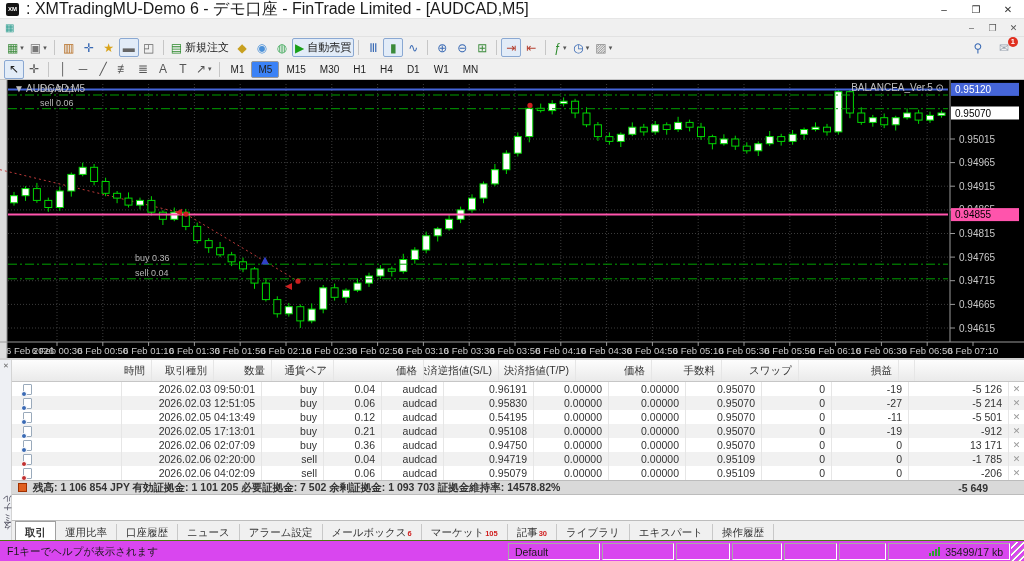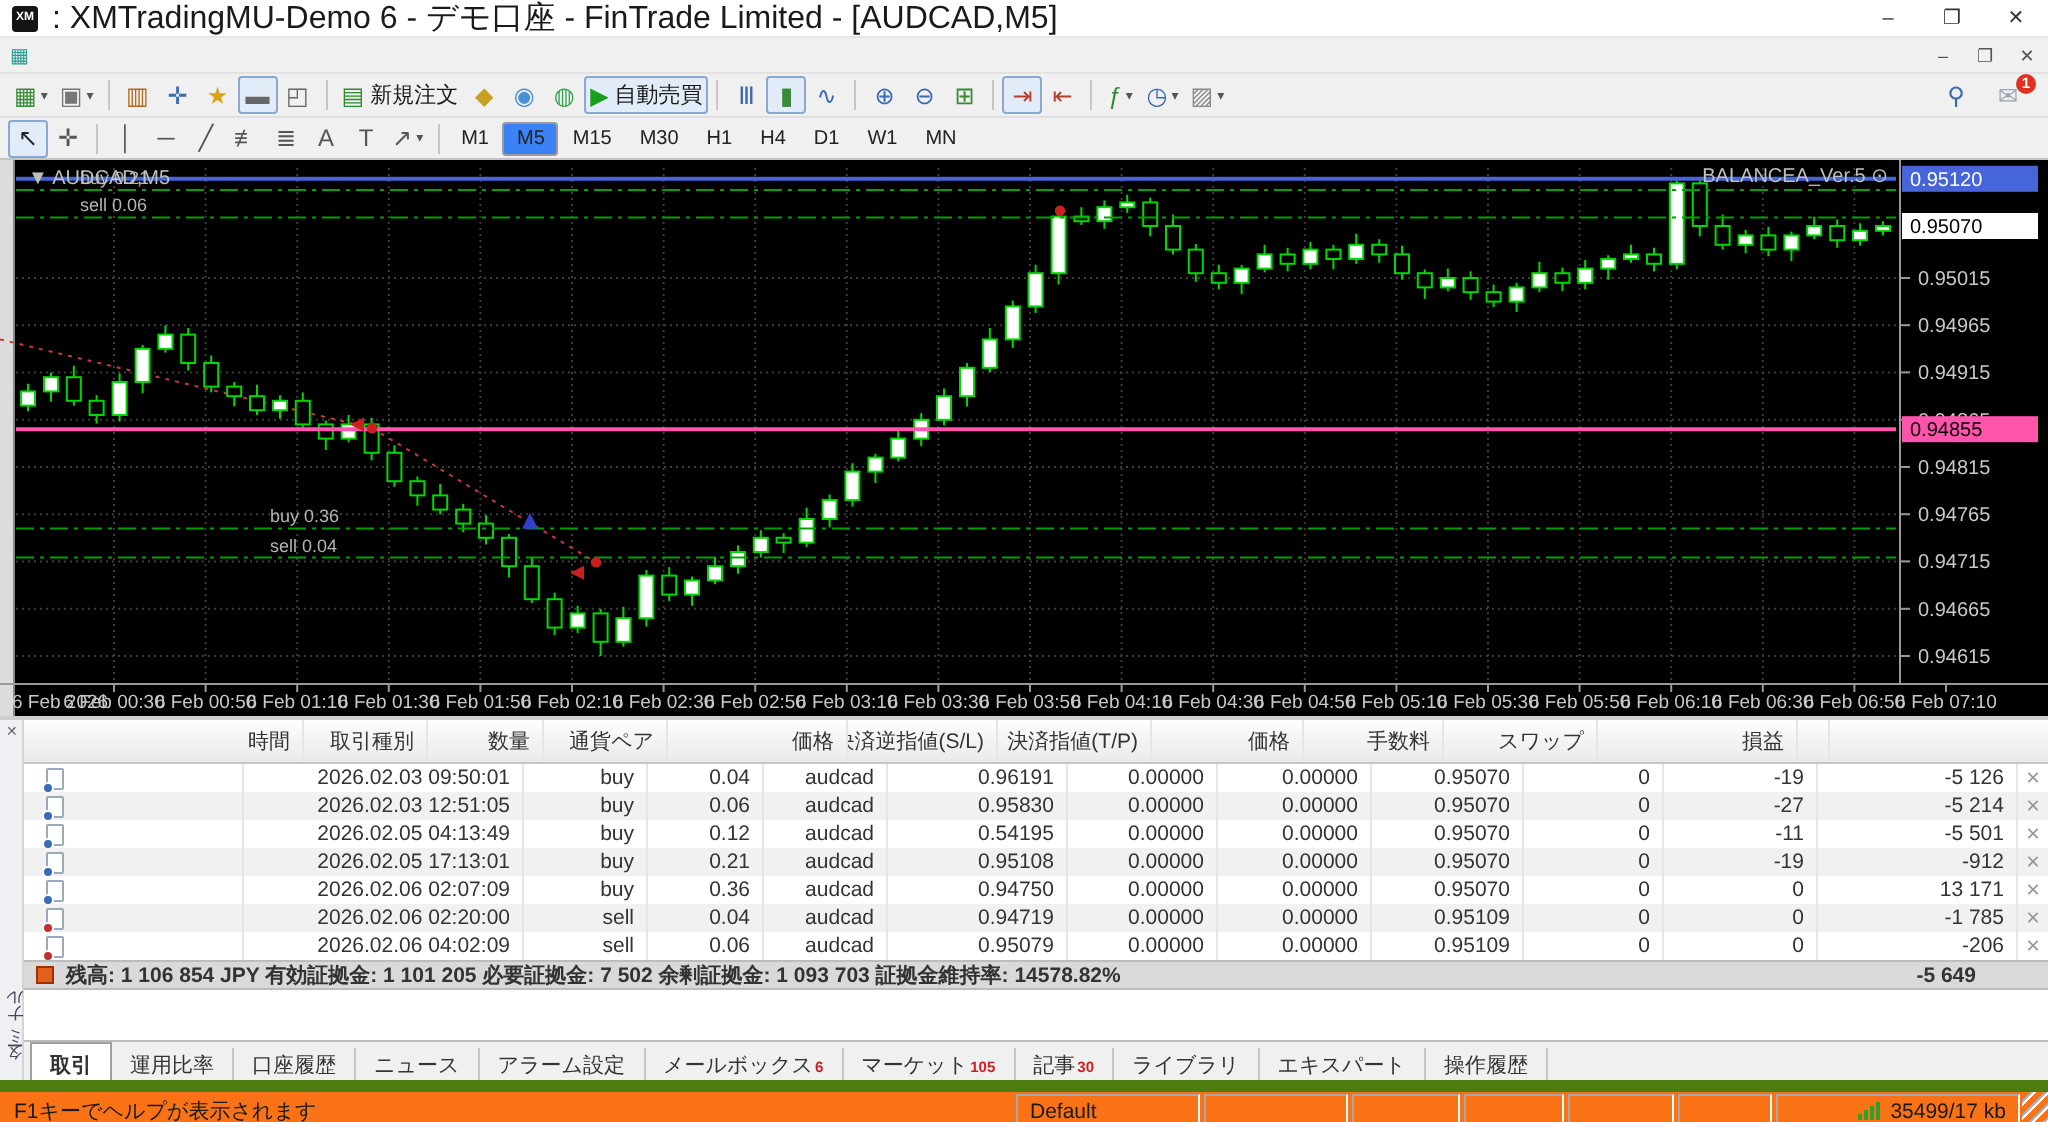--- a/index.html
+++ b/index.html
@@ -56,21 +56,21 @@
   .closex-cell{color:#999;font-size:9px;justify-content:center;}
   .t-summary{display:flex;height:15px;background:#d9d9d9;border-top:1px solid #bcbcbc;border-bottom:1px solid #bcbcbc;align-items:center;font-weight:bold;flex:none;font-size:10.5px;}
   .sum-icon{width:9px;height:9px;background:#e06020;border:1px solid #a03000;margin:0 6px 0 6px;flex:none;}
   .t-space{flex:1;background:#fff;}
   .t-tabs{height:20px;background:#f0f0f0;border-top:1px solid #bdbdbd;display:flex;align-items:flex-end;padding-left:3px;font-size:10.5px;flex:none;}
   .tab{padding:0 9px;color:#333;border-right:1px solid #c8c8c8;display:flex;align-items:flex-end;height:16px;white-space:nowrap;}
   .tab.active{background:#fff;border:1px solid #a0a0a0;border-bottom:none;height:19px;font-weight:bold;}
   .tab .b{color:#d02020;font-size:7.5px;margin-left:1px;align-self:flex-end;padding-bottom:2px;font-weight:bold;}
 
   
-  .statusbar{height:21px;background:#f97316;border-top:6px solid #4d7c0f;display:flex;align-items:flex-start;font-size:10.5px;color:#1a1a1a;flex:none;}
+  .statusbar{height:21px;background:#d946ef;border-top:1px solid #4d7c0f;display:flex;align-items:flex-end;font-size:10.5px;color:#1a1a1a;flex:none;}
   .sb-cell{height:17px;margin:1px;border:1px solid;border-color:#a8a8a8 #fff #fff #a8a8a8;display:flex;align-items:center;padding:0 6px;white-space:nowrap;overflow:hidden;}
   .bars{display:flex;align-items:flex-end;gap:1px;margin-right:5px;}
   .bars i{width:2px;background:#2ea02e;display:block;}
   .grip{width:13px;height:19px;margin-left:0;background:
     repeating-linear-gradient(135deg,transparent 0 3px,#b0b0b0 3px 4px,#fff 4px 5px);}
 </style>
 </head>
 <body>
 
 <div id="app">

